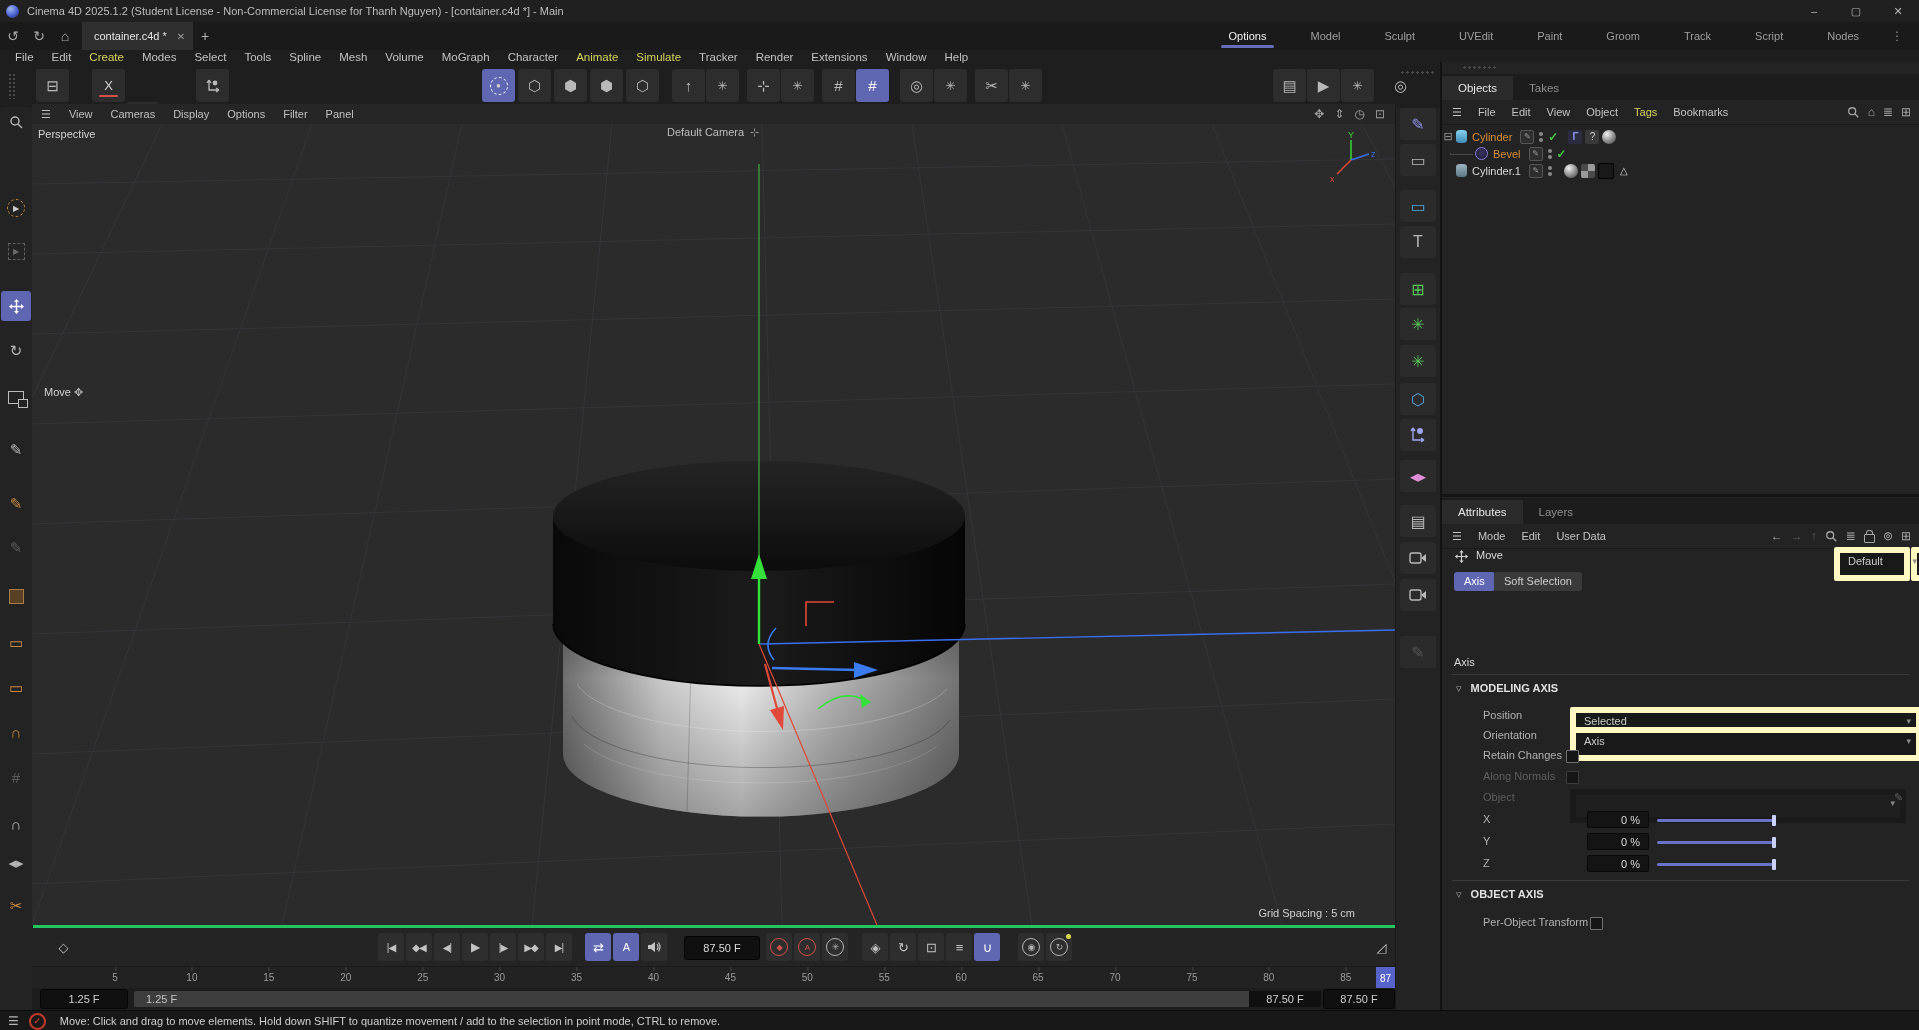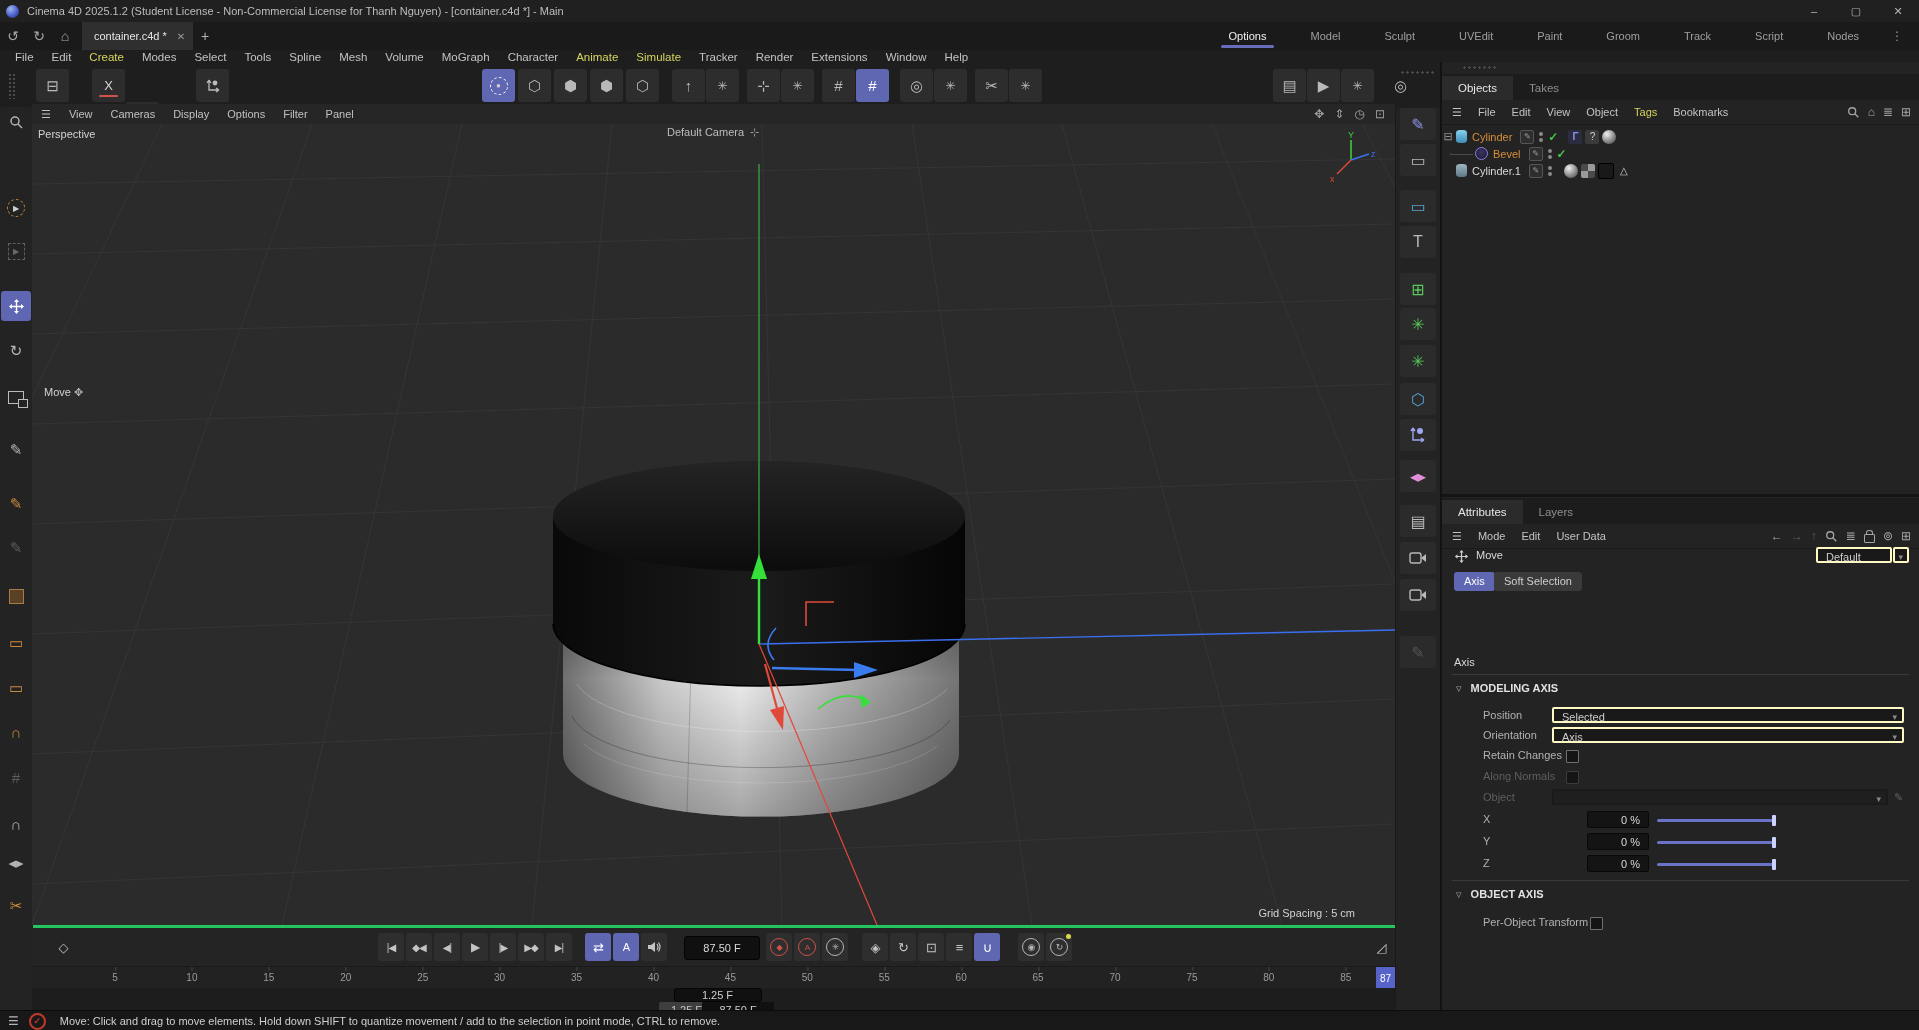--- a/index.html
+++ b/index.html
@@ -123,22 +123,22 @@
   .tag-sphere{border-radius:50%;background:radial-gradient(circle at 35% 30%,#f0f0f0,#8a8a8a 55%,#3a3a3a);}
   .tag-checker{background:conic-gradient(#9a9a9a 0 25%,#4a4a4a 0 50%,#9a9a9a 0 75%,#4a4a4a 0);}
   .tag-dark{background:#191919;border:1px solid #000;}
 
   
   .attr-row{position:absolute;left:0;width:100%;height:20px;}
   .rowlabel{position:absolute;font-size:11px;color:#b2b2b2;}
   .rowlabel.dim{color:#5e5e5e;}
   .sechead{position:absolute;font-size:11px;font-weight:bold;color:#e2e2e2;}
   .sechead .caret{color:#9a9a9a;font-weight:normal;margin-right:6px;}
-  .dd{position:absolute;height:16px;background:#191919;border:2px solid #fef9c3;border-radius:2px;
-      color:#cccccc;font-size:11px;line-height:17px;padding:0 8px;box-sizing:border-box;}
+  .dd{position:absolute;height:34px;background:#191919;border:6px solid #fef9c3;border-radius:2px;
+      color:#cccccc;font-size:11px;line-height:17px;padding:0 8px;box-sizing:border-box;margin-left:18px;}
   .dd .arr{position:absolute;right:5px;top:0;color:#8a8a8a;font-size:9px;}
   .dd.dim{color:#555;border-color:#1a1a1a;background:#1f1f1f;}
   .valbox{position:absolute;width:62px;height:17px;background:#141414;border:1px solid #090909;border-radius:2px;
           color:#d8d8d8;font-size:11px;line-height:17px;text-align:right;padding-right:8px;box-sizing:border-box;}
   .slider{position:absolute;height:3px;background:#6a73c8;border-radius:2px;top:8px;}
   .slider .knob{position:absolute;right:0;top:-4px;width:4px;height:11px;background:#ccd2ff;border-radius:1px;}
   .cb{position:absolute;width:11px;height:11px;border:1px solid #707070;background:#151515;border-radius:1px;}
   .cb.dim{border-color:#3c3c3c;}
   .modebtn{position:absolute;height:19px;border-radius:3px;background:#3a3a3a;color:#cfcfcf;
            font-size:11px;line-height:19px;padding:0 10px;}
@@ -161,21 +161,21 @@
               border:1px solid #040404;border-radius:3px;color:#dcdcdc;font-size:11px;
               display:flex;align-items:center;justify-content:center;}
   .ydot{position:absolute;right:1px;top:1px;width:5px;height:5px;border-radius:50%;background:#d8d84a;}
   .tl-ruler{position:absolute;left:32px;top:966px;width:1363px;height:22px;background:#222222;
             border-top:1px solid #1a1a1a;}
   .tick{position:absolute;top:5px;transform:translateX(-50%);color:#9b9b9b;font-size:10px;}
   .tick::before{content:"";position:absolute;left:50%;top:-5px;width:1px;height:4px;background:#474747;}
   .curframe{position:absolute;top:0;width:19px;height:22px;background:#5663c9;color:#fff;font-size:10px;
             display:flex;align-items:center;justify-content:center;}
   .tl-range{position:absolute;left:32px;top:988px;width:1363px;height:22px;background:#1d1d1d;
-            display:flex;align-items:center;flex-direction:column;}
+            display:flex;align-items:center;}
   .rangebox{height:18px;background:#101010;border:1px solid #060606;border-radius:3px;color:#cfcfcf;
             font-size:11px;display:flex;align-items:center;justify-content:center;}
   .rangetrack{height:16px;background:#3e3e3e;border-radius:2px;color:#c5c5c5;font-size:11px;
               display:flex;align-items:center;flex:1;margin-left:6px;}
   .rangeend{height:16px;background:#101010;color:#cfcfcf;font-size:11px;display:flex;align-items:center;
             justify-content:center;width:72px;}
 
   
   .statusbar{position:absolute;left:0;top:1010px;width:100%;height:20px;background:#181818;
              border-top:1px solid #0c0c0c;display:flex;align-items:center;}

